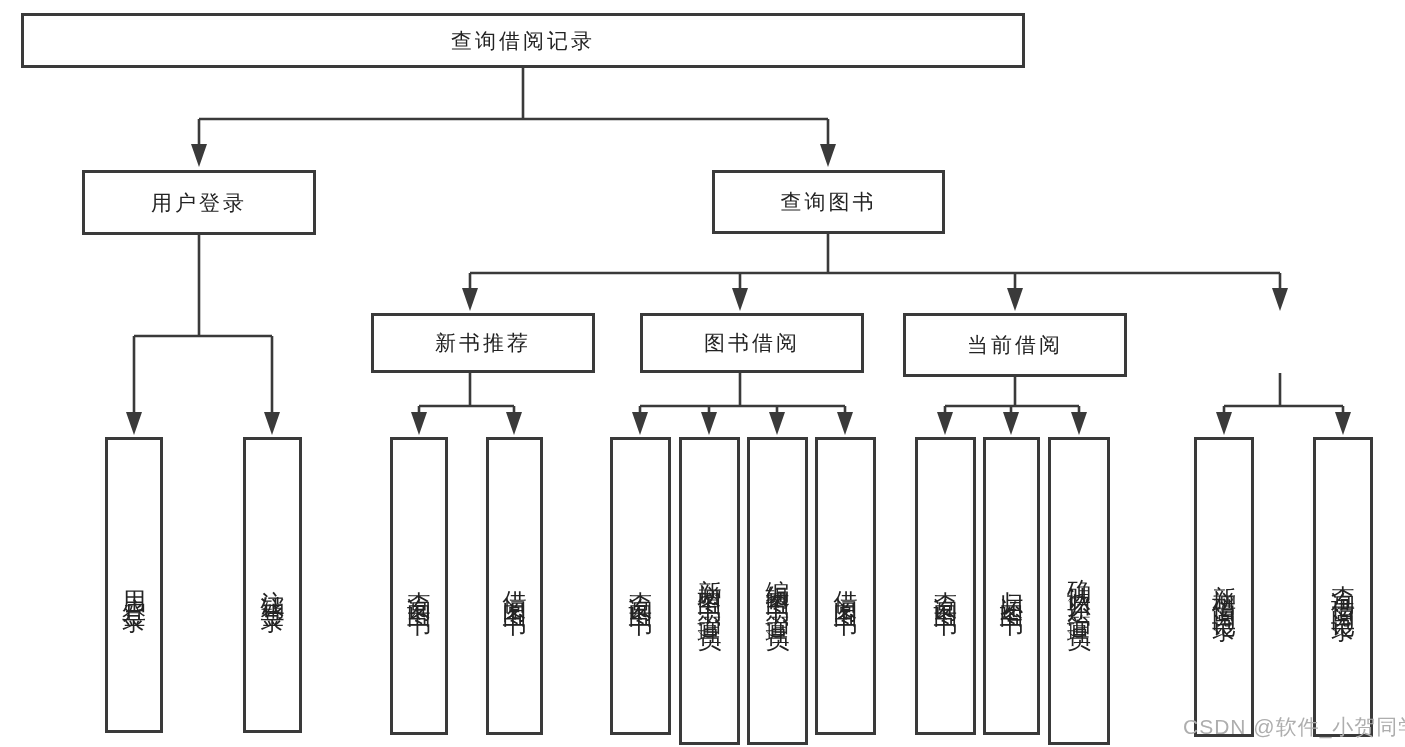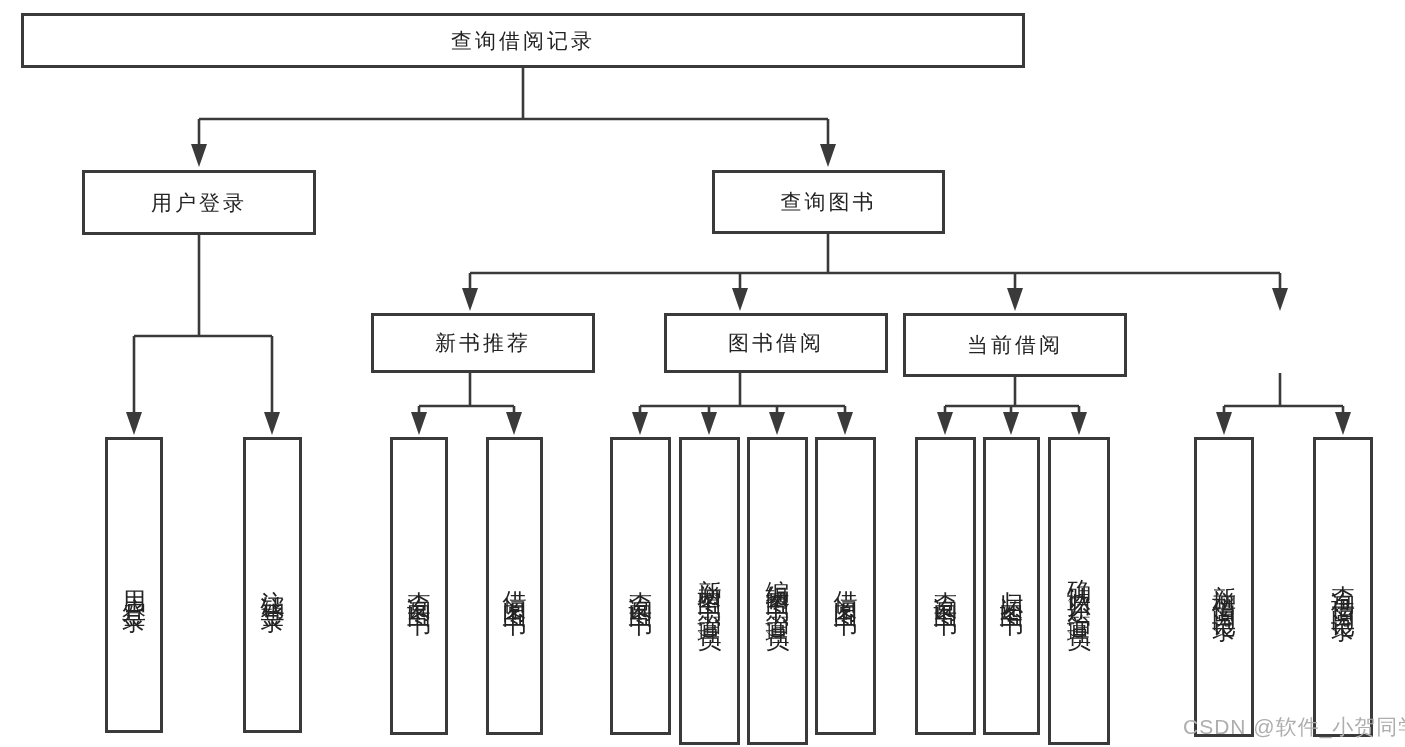--- a/index.html
+++ b/index.html
@@ -117,21 +117,21 @@
       <path d="M1343 435 l-8 -23 h16 z"></path>
     </g>
   </svg>
 
   <div class="node h" style="left:21px;top:13px;width:1004px;height:55px">查询借阅记录</div>
 
   <div class="node h" style="left:82px;top:170px;width:234px;height:65px">用户登录</div>
   <div class="node h" style="left:712px;top:170px;width:233px;height:64px">查询图书</div>
 
   <div class="node h" style="left:371px;top:313px;width:224px;height:60px">新书推荐</div>
-  <div class="node h" style="left:664px;top:313px;width:224px;height:60px">图书借阅</div>
+  <div class="node h" style="left:640px;top:313px;width:224px;height:60px">图书借阅</div>
   <div class="node h" style="left:903px;top:313px;width:224px;height:64px">当前借阅</div>
 
   <div class="node v" style="left:105px;top:437px;width:58px;height:296px">用户登录</div>
   <div class="node v" style="left:243px;top:437px;width:59px;height:296px">注销登录</div>
 
   <div class="node v" style="left:390px;top:437px;width:58px;height:298px">查询图书</div>
   <div class="node v" style="left:486px;top:437px;width:57px;height:298px">借阅图书</div>
 
   <div class="node v" style="left:610px;top:437px;width:61px;height:298px">查询图书</div>
   <div class="node v" style="left:679px;top:437px;width:61px;height:308px">新增图书（管理员）</div>

